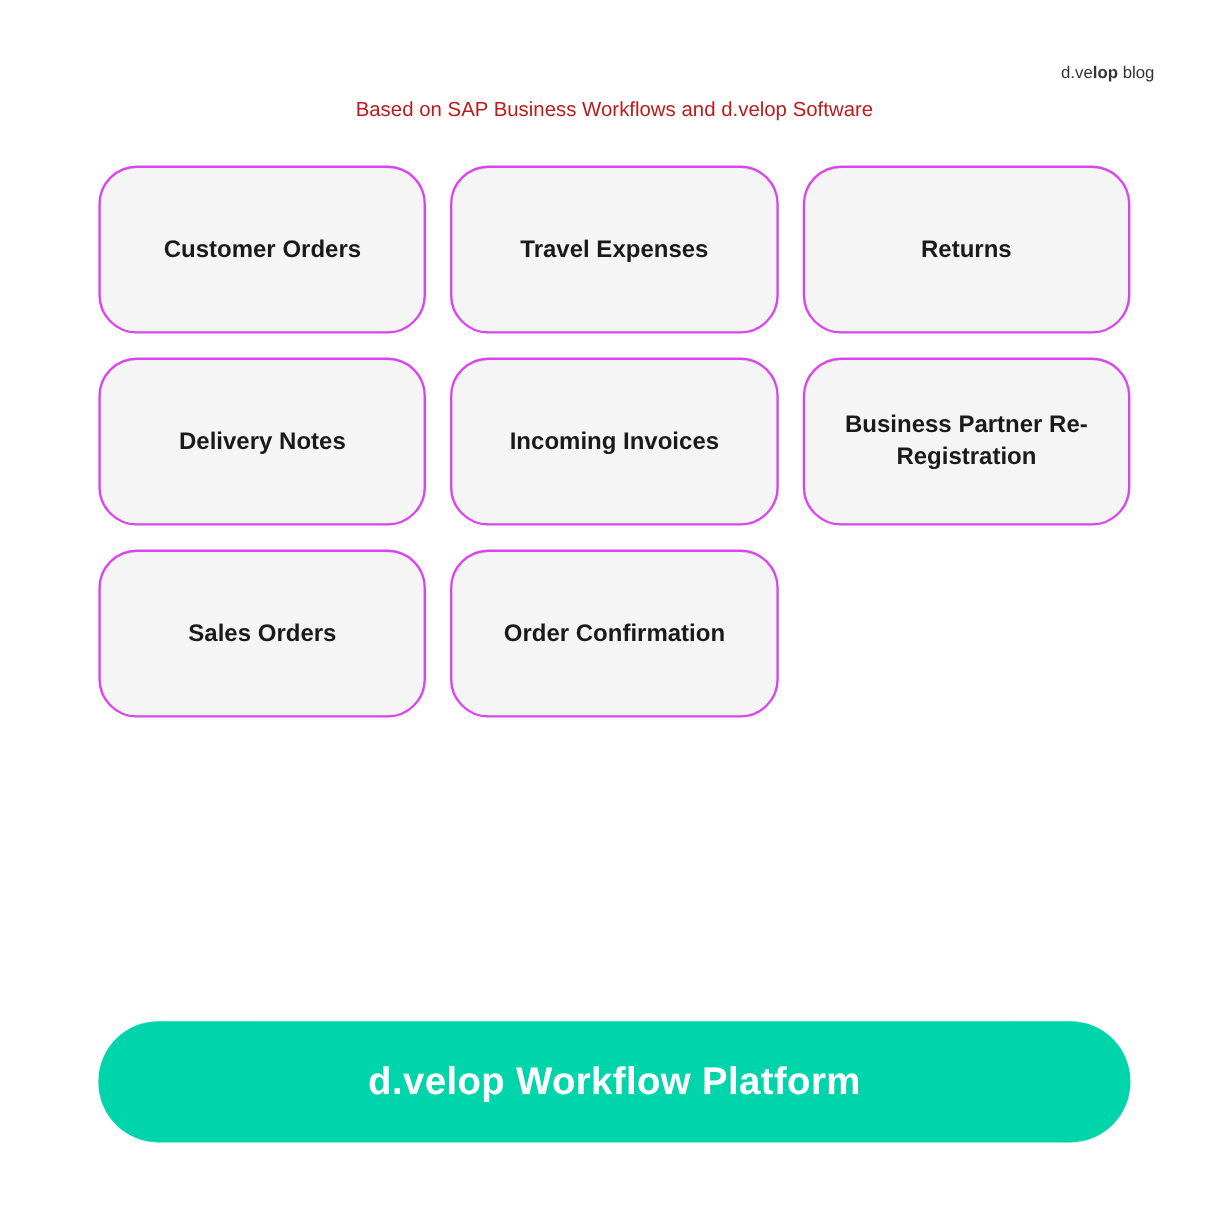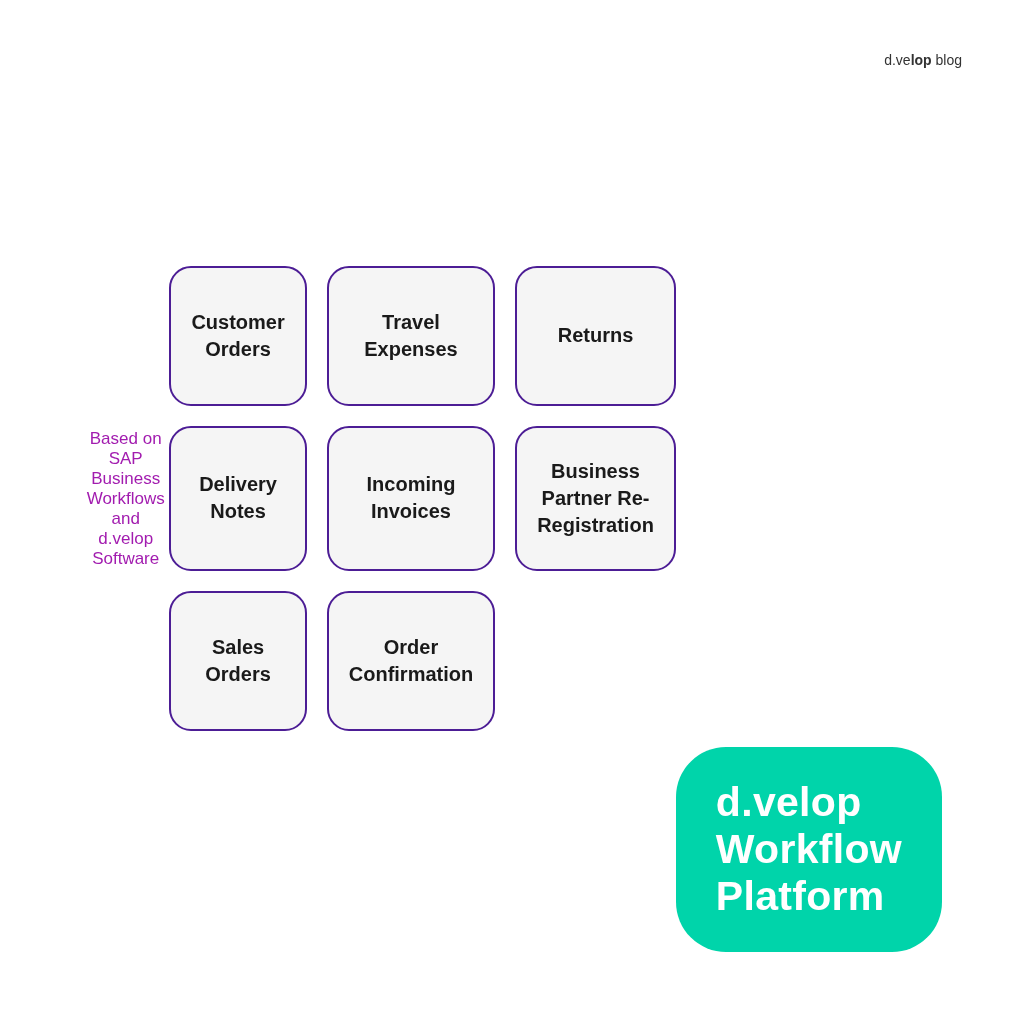--- a/index.html
+++ b/index.html
@@ -18,20 +18,21 @@
       align-items: center;
     }
 
     .page-container {
       width: 960px;
       height: 960px;
       background: #ffffff;
       border-radius: 24px;
       padding: 40px 50px;
       display: flex;
+      flex-direction: column;
       align-items: center;
       position: relative;
     }
 
     .brand-logo {
       position: absolute;
       top: 20px;
       right: 30px;
       font-size: 14px;
       color: #333;
@@ -55,36 +56,36 @@
       margin-bottom: 8px;
       line-height: 1.3;
     }
 
     .main-title .highlight {
       color: #00d4aa;
     }
 
     .subtitle {
       font-size: 17px;
-      color: #a21caf;
+      color: #b91c1c;
       font-weight: 400;
     }
 
     .grid-container {
       display: grid;
       grid-template-columns: repeat(3, 1fr);
       gap: 20px;
       width: 100%;
       margin-bottom: 28px;
     }
 
     .grid-cell {
       background: #f5f5f5;
-      border: 2px solid #4c1d95;
-      border-radius: 22px;
+      border: 2px solid #d946ef;
+      border-radius: 32px;
       display: flex;
       align-items: center;
       justify-content: center;
       padding: 30px 20px;
       min-height: 140px;
       text-align: center;
     }
 
     .grid-cell-label {
       font-size: 20px;
@@ -98,21 +99,21 @@
       background: #00d4aa;
       border-radius: 50px;
       padding: 32px 40px;
       display: flex;
       align-items: center;
       justify-content: center;
       margin-top: auto;
     }
 
     .cta-label {
-      font-size: 41px;
+      font-size: 32px;
       font-weight: 800;
       color: #ffffff;
       letter-spacing: 0.3px;
     }
   </style>
 </head>
 <body>
 
 <div class="page-container">
 

